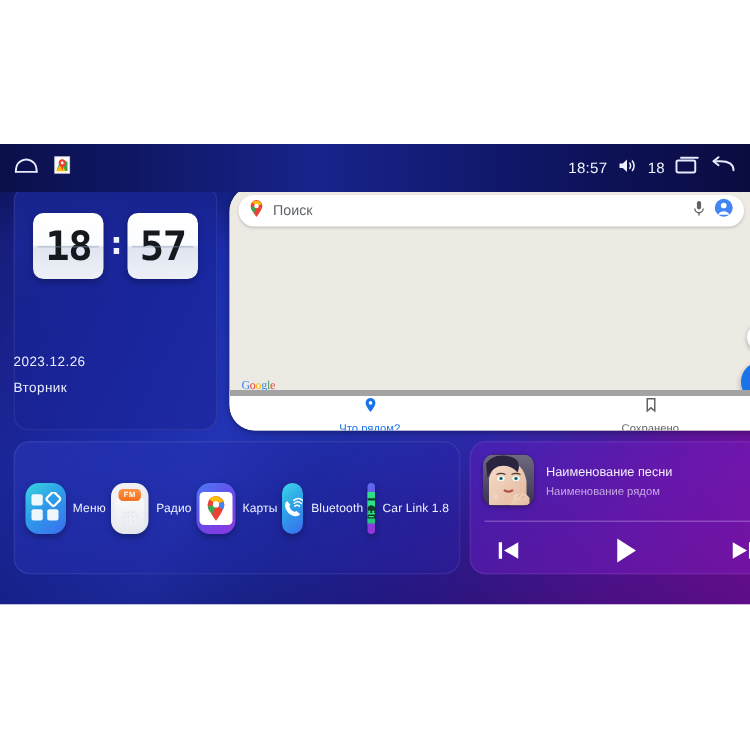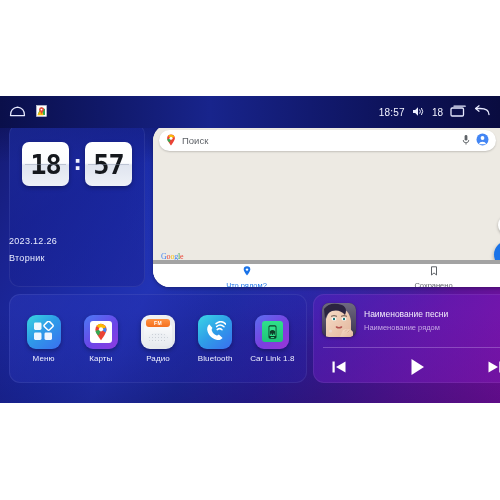--- a/index.html
+++ b/index.html
@@ -255,21 +255,21 @@
     box-shadow: inset 0 0 0 1px rgba(255,255,255,0.07);
     display: flex;
     align-items: center;
     justify-content: space-around;
     padding: 0 6px;
     box-sizing: border-box;
   }
   .app-item {
     width: 54px;
     display: flex;
-    flex-direction: column;
+    flex-direction: row;
     align-items: center;
     gap: 5px;
   }
   .app-tile {
     width: 34px; height: 34px;
     border-radius: 9px;
     position: relative;
     box-shadow: 0 2px 4px rgba(0,0,0,0.3);
     overflow: hidden;
     display: flex;
@@ -566,43 +566,43 @@
           <rect x="1" y="1.5" width="7.5" height="7.5" rx="1.4" fill="#ffffff" opacity="0.92"></rect>
           <rect x="1" y="11.5" width="7.5" height="7.5" rx="1.4" fill="#ffffff" opacity="0.92"></rect>
           <rect x="11.5" y="11.5" width="7.5" height="7.5" rx="1.4" fill="#ffffff" opacity="0.92"></rect>
           <rect x="12" y="1.1" width="7.2" height="7.2" rx="1.4" fill="none" stroke="#ffffff" stroke-width="1.5" transform="rotate(45 15.6 4.7)"></rect>
         </svg>
       </div>
       <span class="app-label">Меню</span>
     </div>
 
     <div class="app-item">
+      <div class="app-tile tile-radio">
+        <div class="radio-body"></div>
+        <div class="radio-band">
+          <span>FM</span>
+        </div>
+        <div class="radio-grille"></div>
+      </div>
+      <span class="app-label">Радио</span>
+    </div>
+
+    <div class="app-item">
       <div class="app-tile tile-maps">
         <div class="maps-pin-tile">
           <svg width="14" height="18" viewBox="0 0 14 18">
             <path d="M7 17.2 C7 17.2 1.4 9.8 1.4 6.4 A5.6 5.6 0 0 1 12.6 6.4 C12.6 9.8 7 17.2 7 17.2 Z" fill="#EA4335"></path>
             <path d="M2.4 2.7 A5.6 5.6 0 0 1 11.8 4.4 L7 6.4 Z" fill="#FBBC05"></path>
             <path d="M1.5 7.7 A5.6 5.6 0 0 0 4.9 12.4 L7 6.4 Z" fill="#34A853"></path>
             <path d="M11.9 4.5 A5.6 5.6 0 0 1 11.6 9.6 L7 6.4 Z" fill="#4285F4"></path>
             <circle cx="7" cy="6.3" r="2.1" fill="#ffffff"></circle>
           </svg>
         </div>
       </div>
       <span class="app-label">Карты</span>
-    </div>
-
-    <div class="app-item">
-      <div class="app-tile tile-radio">
-        <div class="radio-body"></div>
-        <div class="radio-band">
-          <span>FM</span>
-        </div>
-        <div class="radio-grille"></div>
-      </div>
-      <span class="app-label">Радио</span>
     </div>
 
     <div class="app-item">
       <div class="app-tile tile-bt">
         <svg width="22" height="22" viewBox="0 0 22 22">
           <path d="M5.2 3.2 C3.4 5 2.6 7.4 3.6 10.6 C4.9 14.8 8.2 17.8 12.3 18.8 C15.1 19.5 17.1 18.7 18.6 17 L14.9 13.6 C14.1 14.4 13.2 14.6 12.2 14.2 C10.2 13.4 8.6 11.8 7.9 9.8 C7.5 8.7 7.7 7.8 8.5 7 Z" fill="#ffffff"></path>
           <g fill="none" stroke="#ffffff" stroke-width="1.5" stroke-linecap="round">
             <path d="M13.2 8.6 Q15.6 6.6 18 8.7"></path>
             <path d="M12.6 5.6 Q16.3 2.4 20 5.8"></path>
             <path d="M12 2.6 Q17.2 -1.6 21.8 3.2"></path>

